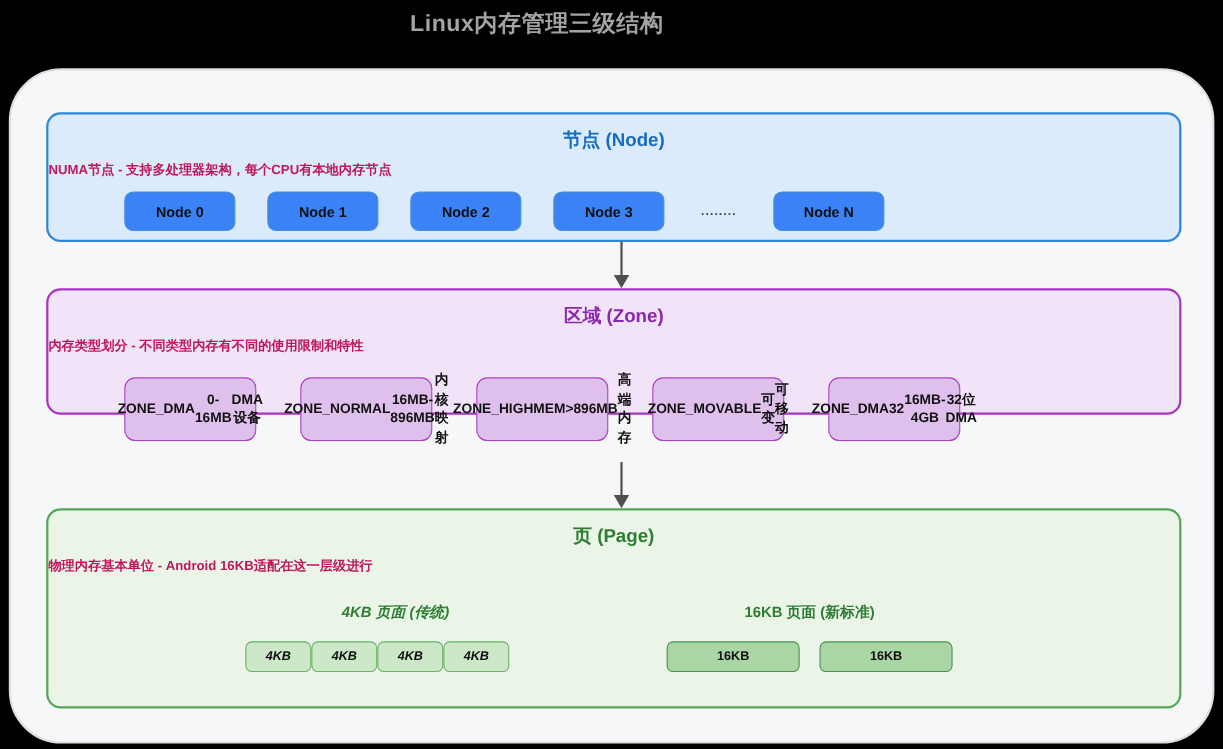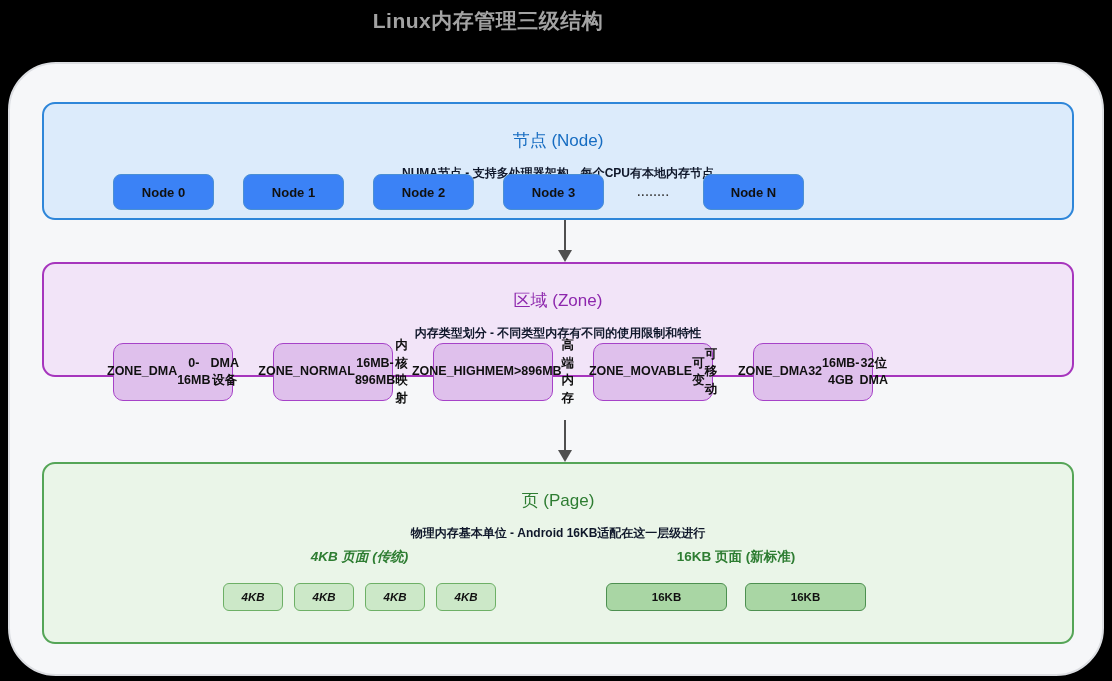--- a/index.html
+++ b/index.html
@@ -26,24 +26,24 @@
     border-radius:48px;
     box-sizing:border-box;
   }
   .level{
     position:absolute;left:32px;width:1032px;
     border-radius:13px;
     box-sizing:border-box;
     padding-top:12px;
   }
   .level-title{
-    text-align:center;font-size:17px;font-weight:normal;margin:13px;
+    text-align:center;font-size:17px;font-weight:bold;margin:0;
   }
   .level-subtitle{
-    text-align:center;font-size:12px;font-weight:600;color:#0f172a;
+    font-size:12px;font-weight:600;color:#be185d;
     margin-top:7px;
   }
   
   .level-node{
     top:38px;height:118px;
     background:#dcebfb;border:2px solid #2e86d9;
   }
   .level-node .level-title{color:#166cc1;}
   .node-row{
     position:absolute;left:69px;top:70px;
@@ -89,21 +89,21 @@
   .page-group{
     position:absolute;top:84px;
   }
   .page-group-1{left:179px;width:273px;font-style:italic;}
   .page-group-2{left:562px;width:260px;}
   .page-group-label{
     text-align:center;font-size:13.5px;font-weight:bold;color:#2e7d32;
     margin-bottom:17px;
   }
   .page-row{display:flex;}
-  .page-group-1 .page-row{gap:11px;}
+  .page-group-1 .page-row{}
   .page-group-2 .page-row{gap:18px;}
   .page-box{
     height:28px;border-radius:6px;
     box-sizing:border-box;
     display:flex;align-items:center;justify-content:center;
     font-size:11.5px;font-weight:bold;color:#101010;
   }
   .page-box-4kb{
     width:60px;background:#cce8c8;border:1.5px solid #6db066;
   }

